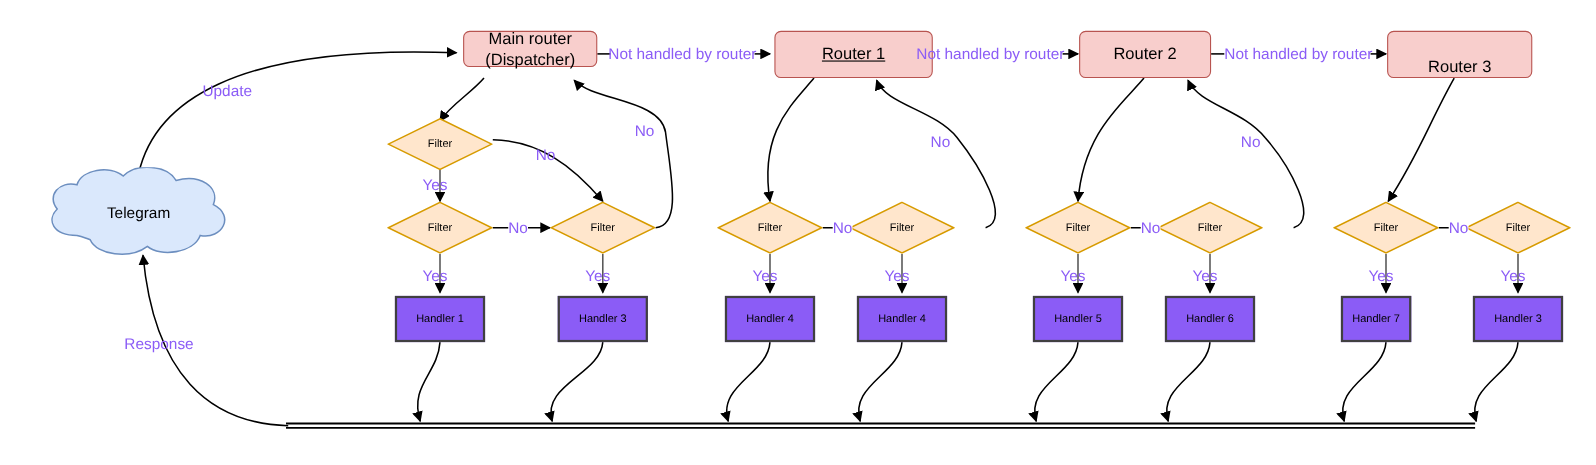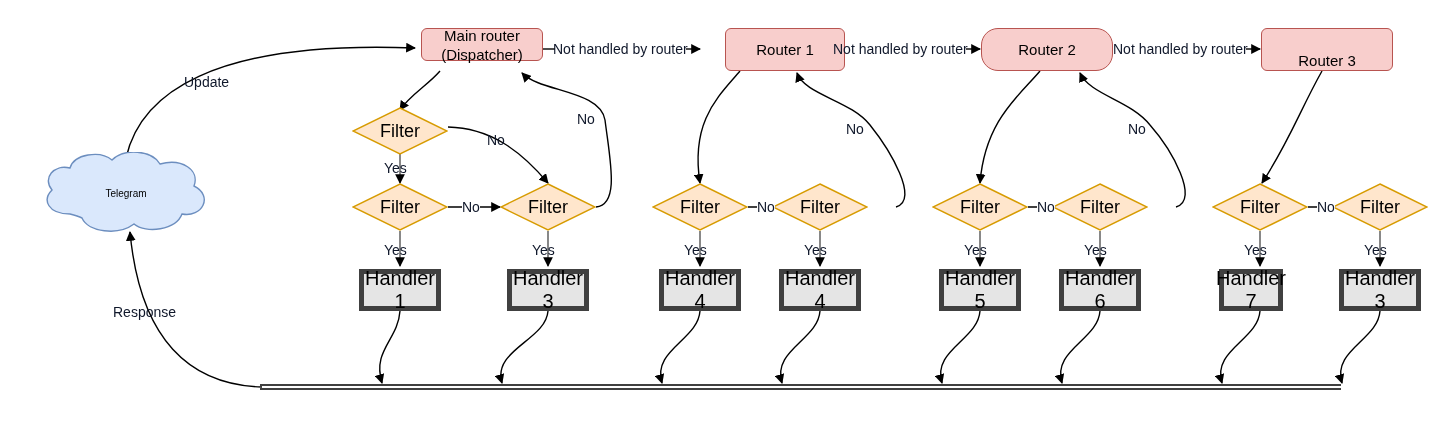--- a/index.html
+++ b/index.html
@@ -6,26 +6,26 @@
   body{width:1451px;height:423px;overflow:hidden;
        font-family:"Liberation Sans","DejaVu Sans",sans-serif;}
   #stage{position:relative;width:1451px;height:423px;background:#fff;}
   #edges{position:absolute;left:0;top:0;width:1451px;height:423px;}
   .node{position:absolute;box-sizing:border-box;display:flex;align-items:center;
         justify-content:center;text-align:center;color:#000;}
   .router{background:#f8cecc;border:1px solid #b85450;border-radius:6px;
           font-size:15px;line-height:19px;}
   .filter{width:96px;height:48px;font-size:15px;}
   .filter .dia{position:absolute;left:0;top:0;width:96px;height:48px;}
-  .filter .ftxt{position:relative;z-index:2;font-size:18px;}
-  .handler{background:#e5e5e5;border:5px solid #404040;font-size:20px;}
+  .filter .ftxt{position:relative;z-index:2;font-size:10px;}
+  .handler{background:#8b5cf6;border:2px solid #404040;font-size:10px;}
   .cloudwrap{position:absolute;}
   .cloudwrap .ctxt{position:absolute;left:0;top:0;width:100%;height:100%;
-      display:flex;align-items:center;justify-content:center;font-size:10px;z-index:2;}
-  .elabel{position:absolute;font-size:14px;color:#0f172a;background:transparent;
+      display:flex;align-items:center;justify-content:center;font-size:14px;z-index:2;}
+  .elabel{position:absolute;font-size:14px;color:#8b5cf6;background:transparent;
           white-space:nowrap;line-height:14px;}
 </style>
 </head>
 <body>
 
 <div id="stage">
 
   <svg id="edges" viewBox="0 0 1451 423" xmlns="http://www.w3.org/2000/svg">
     <defs>
       <marker id="ah" viewBox="0 0 10 10" refX="9" refY="5" markerWidth="7" markerHeight="7" orient="auto-start-reverse">
@@ -109,24 +109,24 @@
                C 76 84 46 80 40 66
                C 36 64 32 63 28 62 Z" fill="#dae8fc" stroke="#6c8ebf" stroke-width="1.4"></path>
     </svg>
     <div class="ctxt">Telegram</div>
   </div>
 
   <div class="node router" style="left:421px;top:28px;width:122px;height:33px;flex-direction:column;">
     <span>Main router</span>
     <span>(Dispatcher)</span>
   </div>
-  <div class="node router" style="left:725px;top:28px;width:120px;height:43px;">
+  <div class="node router" style="left:704px;top:28px;width:144px;height:43px;text-decoration:underline;">
     <span>Router 1</span>
   </div>
-  <div class="node router" style="left:981px;top:28px;width:132px;height:43px;border-radius:17px;">
+  <div class="node router" style="left:981px;top:28px;width:120px;height:43px;">
     <span>Router 2</span>
   </div>
   <div class="node router" style="left:1261px;top:28px;width:132px;height:43px;align-items:flex-end;">
     <span>Router 3</span>
   </div>
 
   <div class="node filter" style="left:352px;top:107px;">
     <svg class="dia" viewBox="0 0 96 48" xmlns="http://www.w3.org/2000/svg">
       <polygon points="48,1 95,24 48,47 1,24" fill="#ffe6cc" stroke="#d79b00" stroke-width="1.4"></polygon>
     </svg>

